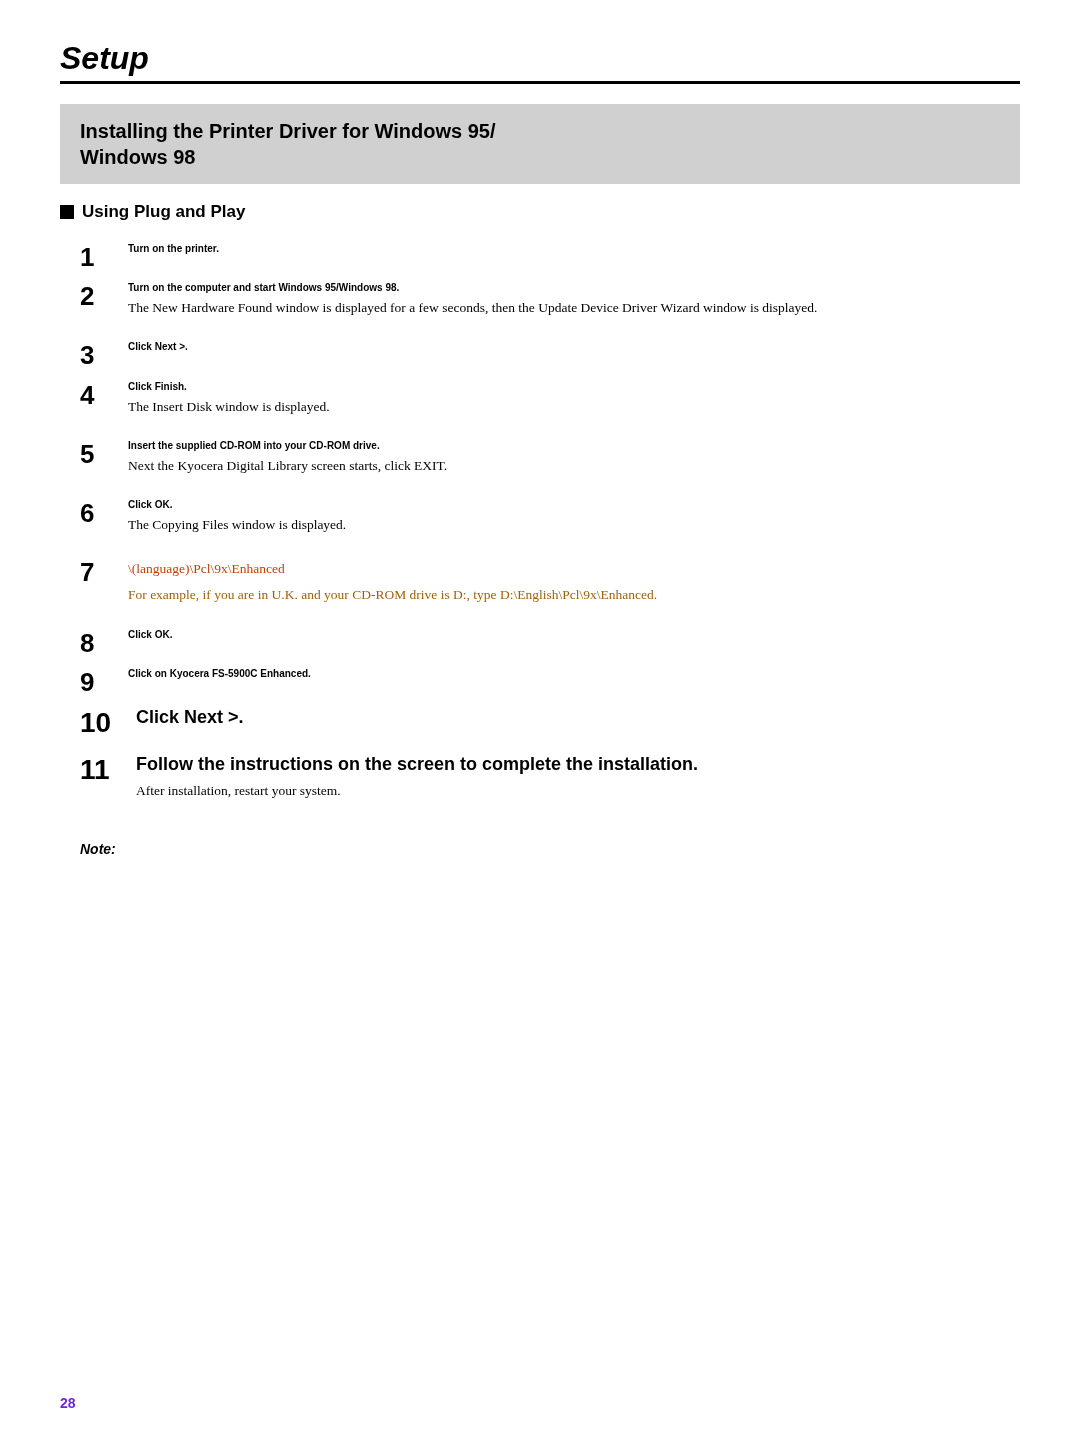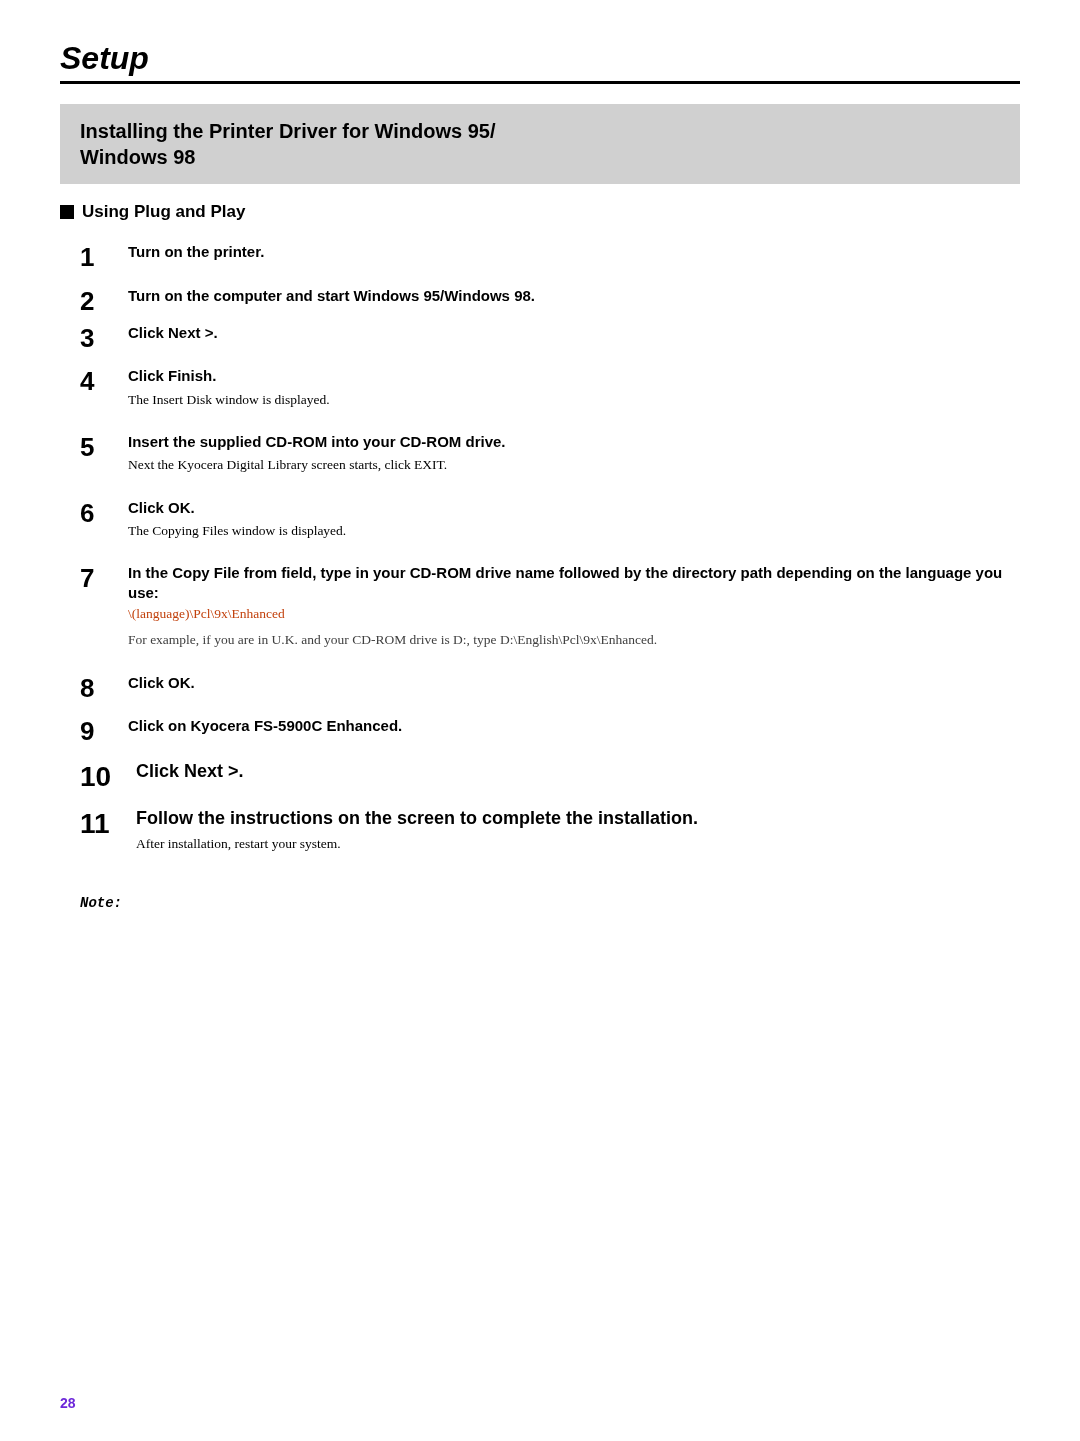--- a/index.html
+++ b/index.html
@@ -105,21 +105,21 @@
     .step-number-xlarge {
       font-size: 32px;
     }
 
     .step-content {
       flex: 1;
     }
 
     .step-main-text {
       font-family: Arial, Helvetica, sans-serif;
-      font-size: 15px;
+      font-size: 10px;
       font-weight: bold;
       color: #000;
       line-height: 1.3;
       margin-bottom: 4px;
     }
 
     .step-sub-text {
       font-family: Times New Roman, Times, serif;
       font-size: 13.5px;
       color: #000;
@@ -132,33 +132,33 @@
       font-family: Liberation Serif, serif;
       font-size: 13.5px;
       color: #c2410c;
       margin-bottom: 8px;
       margin-top: 4px;
     }
 
     .step-example {
       font-family: Times New Roman, Times, serif;
       font-size: 13.5px;
-      color: #404040;
+      color: #a16207;
       margin-bottom: 10px;
       line-height: 1.5;
     }
 
     
     .note-section {
       margin-top: 24px;
       border-top: none;
     }
 
     .note-label {
-      font-family: Liberation Mono, monospace;
+      font-family: Liberation Sans, sans-serif;
       font-size: 14px;
       font-weight: bold;
       font-style: italic;
       color: #000;
       margin-bottom: 4px;
     }
 
     .note-text {
       font-family: Times New Roman, Times, serif;
       font-size: 13.5px;
@@ -213,20 +213,21 @@
       <div class="step-number step-number-large">1</div>
       <div class="step-content">
         <div class="step-main-text step-gap">Turn on the printer.</div>
       </div>
     </div>
 
     <div class="step-row">
       <div class="step-number step-number-large">2</div>
       <div class="step-content">
         <div class="step-main-text">Turn on the computer and start Windows 95/Windows 98.</div>
+        <div class="step-sub-text step-gap">The New Hardware Found window is displayed for a few seconds, then the Update Device Driver Wizard window is displayed.</div>
       </div>
     </div>
 
     <div class="step-row step-gap-sm">
       <div class="step-number step-number-large">3</div>
       <div class="step-content">
         <div class="step-main-text step-gap">Click Next &gt;.</div>
       </div>
     </div>
 
@@ -250,21 +251,20 @@
       <div class="step-number step-number-large">6</div>
       <div class="step-content">
         <div class="step-main-text">Click OK.</div>
         <div class="step-sub-text step-gap">The Copying Files window is displayed.</div>
       </div>
     </div>
 
     <div class="step-row">
       <div class="step-number step-number-large">7</div>
       <div class="step-content">
-        <div class="step-main-text">In the Copy File from field, type in your CD-ROM drive name followed by the directory path depending on the language you use:</div>
         <div class="step-code">\(language)\Pcl\9x\Enhanced</div>
         <div class="step-example step-gap">For example, if you are in U.K. and your CD-ROM drive is D:, type D:\English\Pcl\9x\Enhanced.</div>
       </div>
     </div>
 
     <div class="step-row step-gap-sm">
       <div class="step-number step-number-large">8</div>
       <div class="step-content">
         <div class="step-main-text step-gap">Click OK.</div>
       </div>

